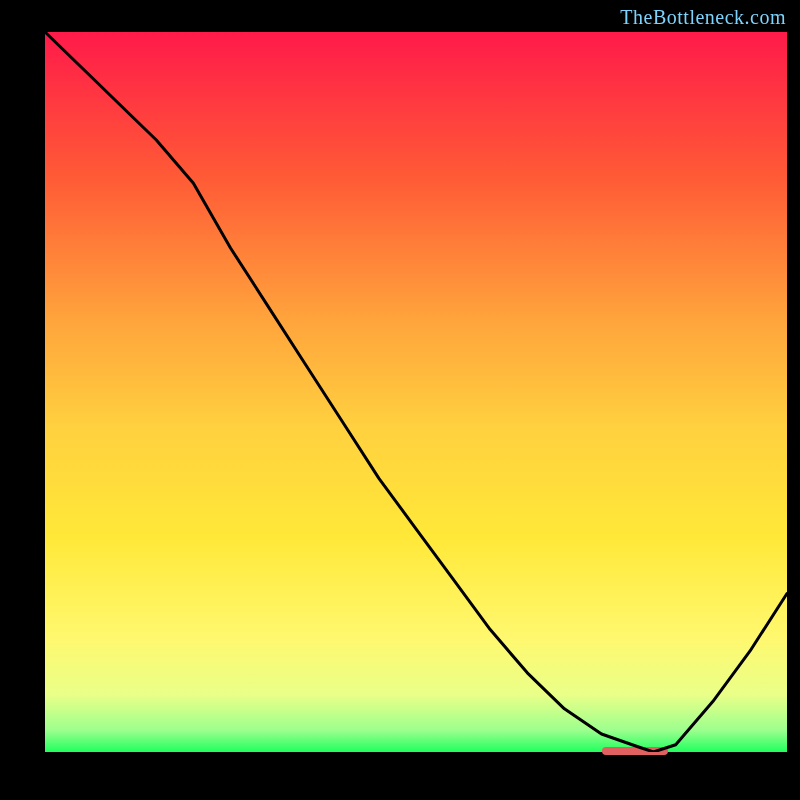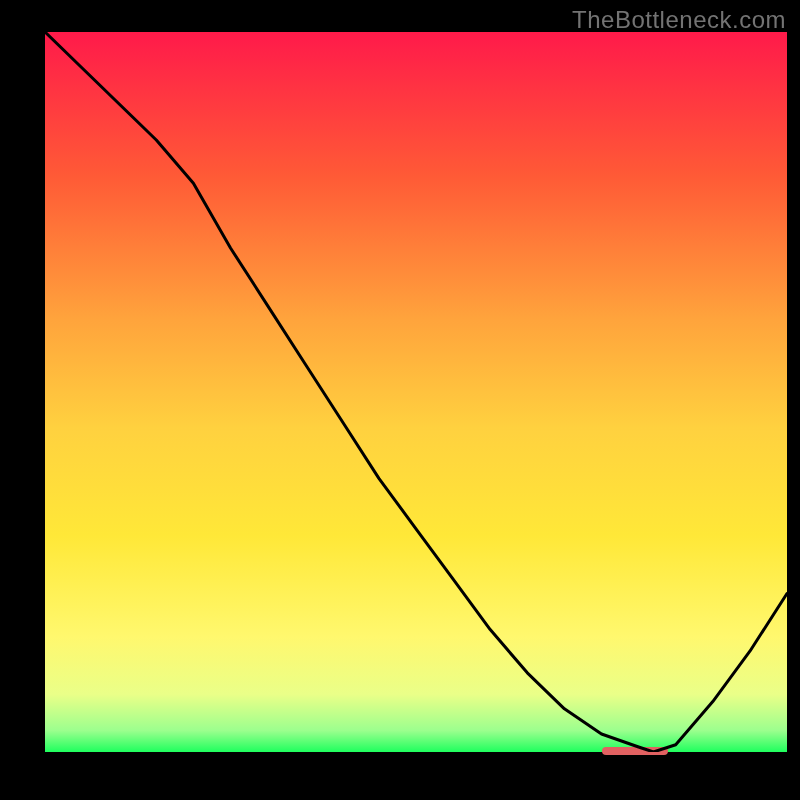--- a/index.html
+++ b/index.html
@@ -13,25 +13,26 @@
   .container {
     position: relative;
     width: 800px;
     height: 800px;
     background: #000;
   }
   .watermark {
     position: absolute;
     top: 6px;
     right: 14px;
-    color: #737373;
-    font-size: 24px;
+    color: #7dd3fc;
+    font-size: 20px;
     font-weight: 500;
     letter-spacing: 0.5px;
     z-index: 3;
+    font-family: Liberation Serif, serif;
   }
   .plot-area {
     position: absolute;
     left: 45px;
     top: 32px;
     width: 742px;
     height: 720px;
   }
   .gradient-bg {
     position: absolute;

